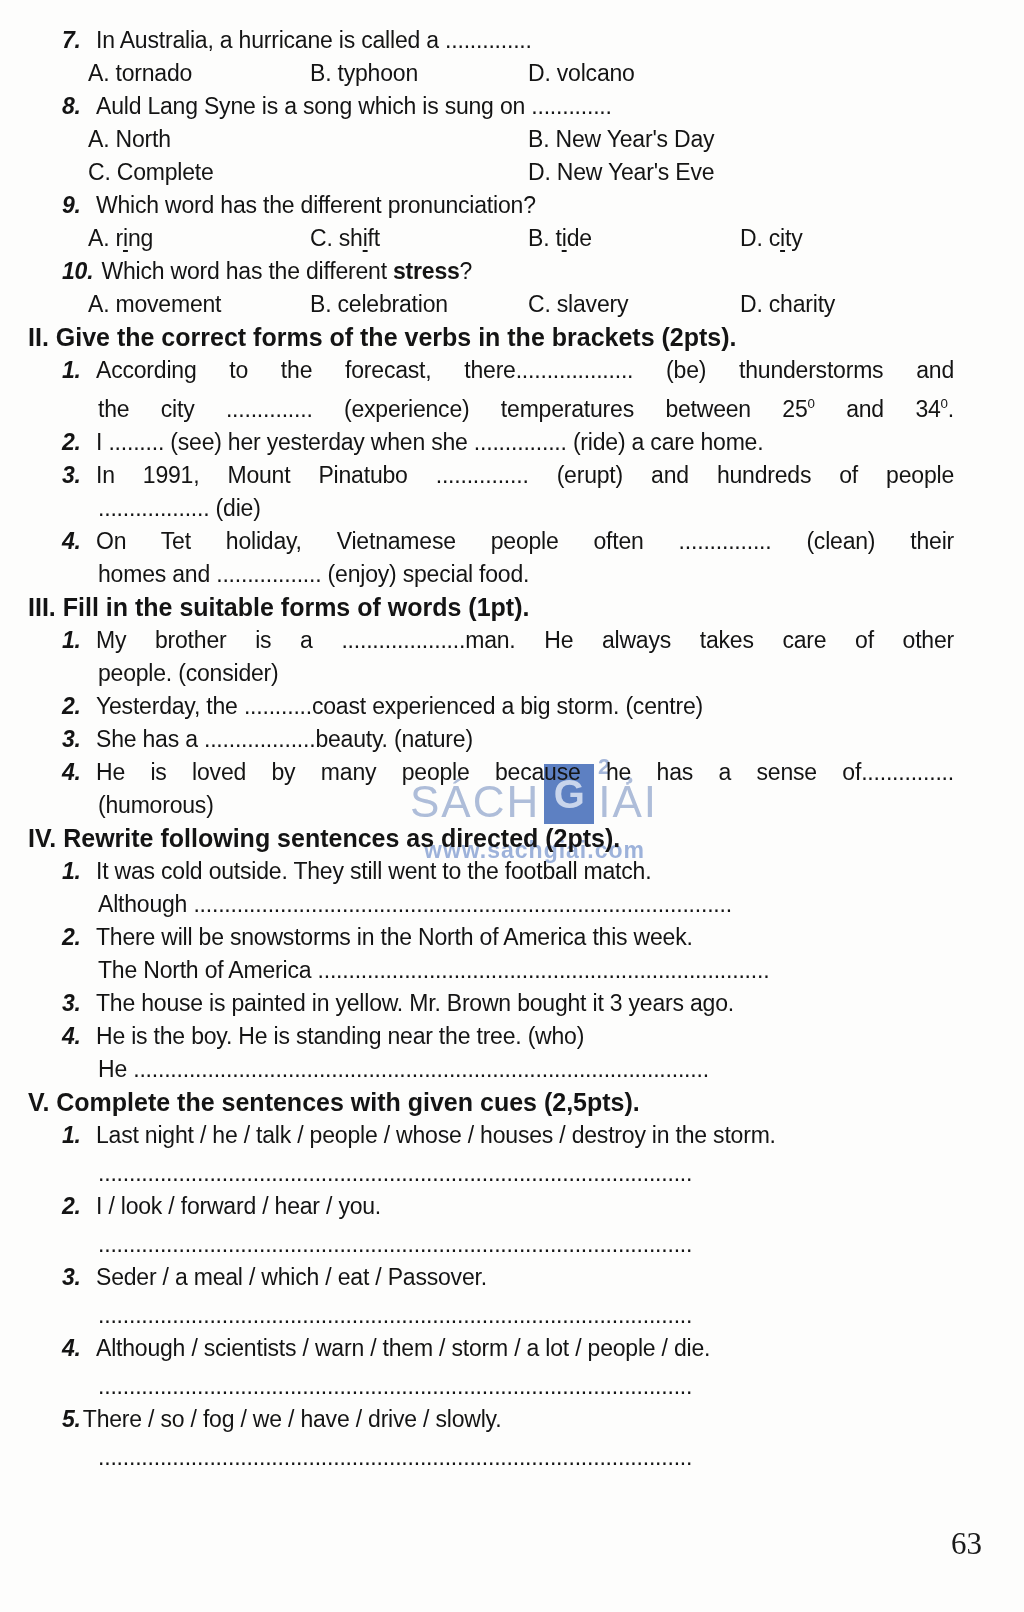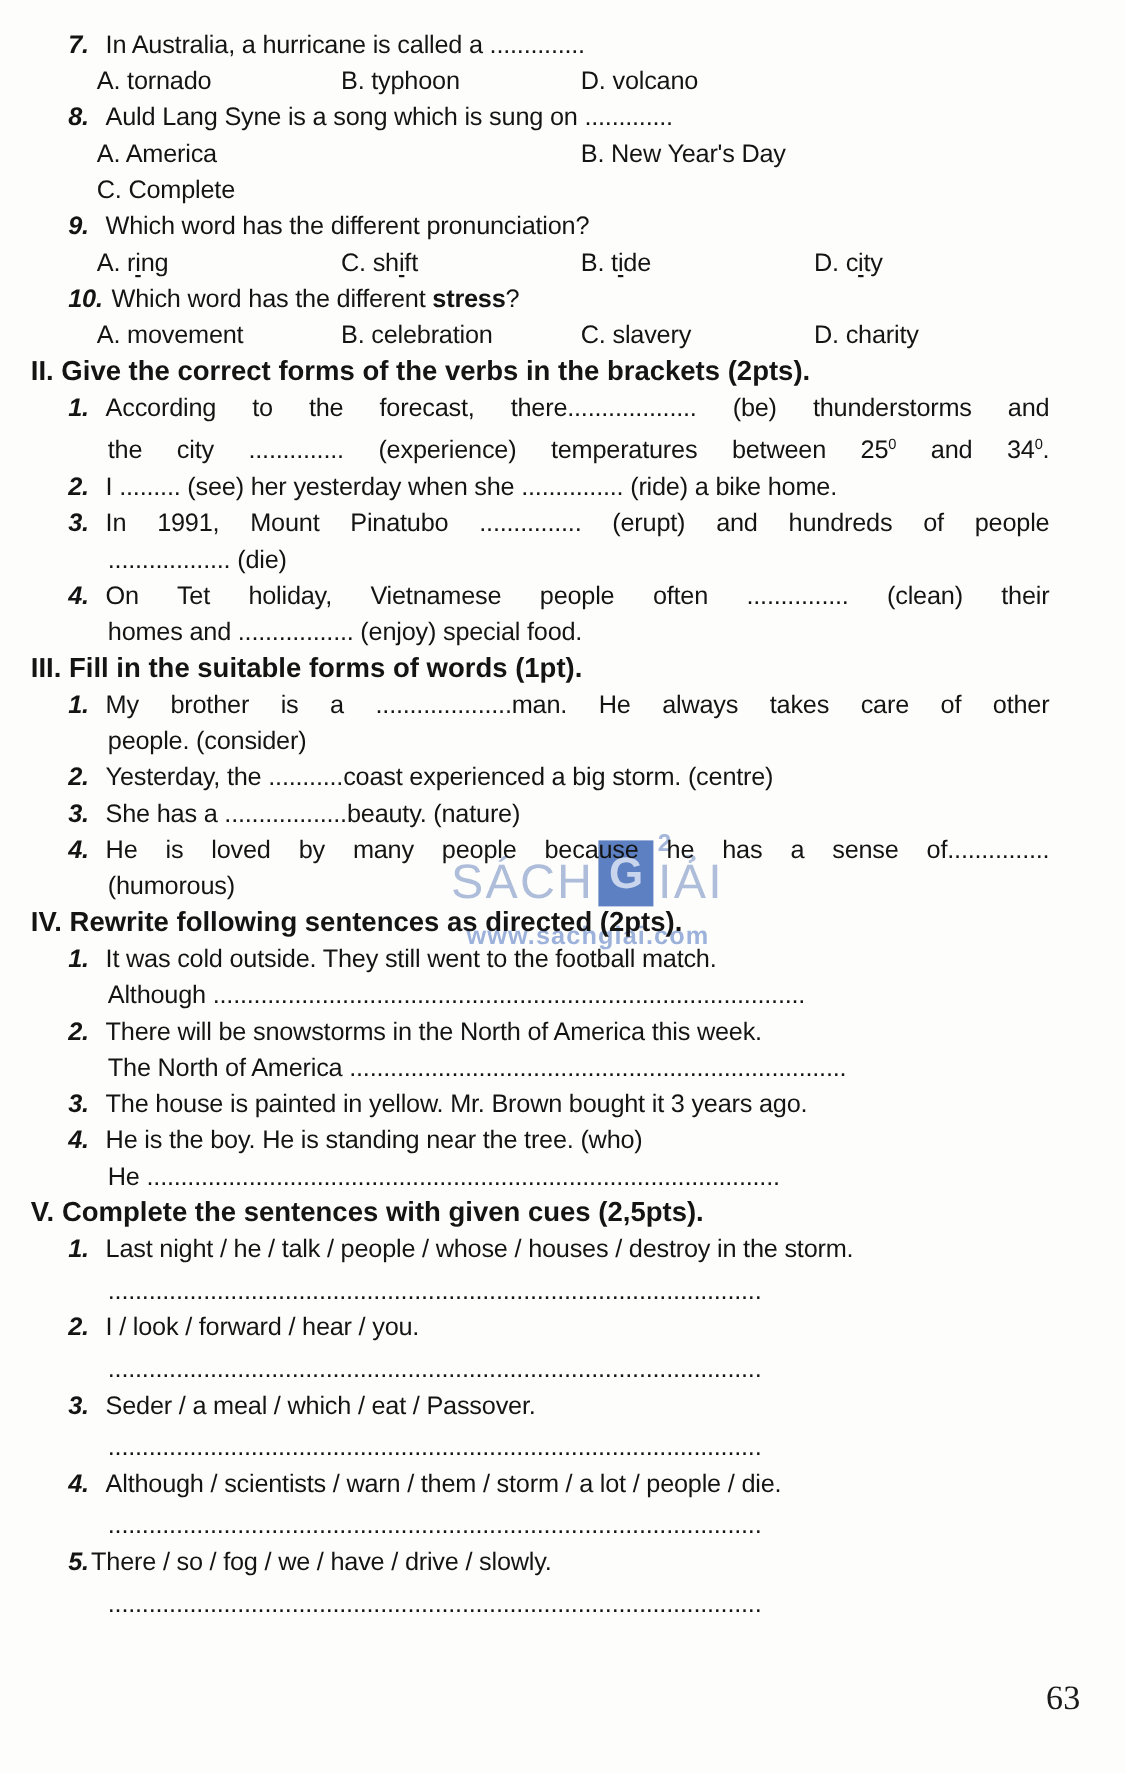--- a/index.html
+++ b/index.html
@@ -94,25 +94,26 @@
       <span>A. tornado</span>
       <span>B. typhoon</span>
       <span>D. volcano</span>
     </div>
 
     <div class="qitem iline">
       <span class="num">8.</span>
       <span class="itext">Auld Lang Syne is a song which is sung on .............</span>
     </div>
     <div class="opts2">
-      <span>A. America</span>
+      <span>A. North</span>
       <span>B. New Year's Day</span>
     </div>
     <div class="opts2">
       <span>C. Complete</span>
+      <span>D. New Year's Eve</span>
     </div>
 
     <div class="qitem iline">
       <span class="num">9.</span>
       <span class="itext">Which word has the different pronunciation?</span>
     </div>
     <div class="opts4">
       <span><span>A. r</span><span class="ul">i</span><span>ng</span></span>
       <span><span>C. sh</span><span class="ul">i</span><span>ft</span></span>
       <span><span>B. t</span><span class="ul">i</span><span>de</span></span>
@@ -133,21 +134,21 @@
     <div class="sec">II. Give the correct forms of the verbs in the brackets (2pts).</div>
     <div class="qitem">
       <div class="iline">
         <span class="num">1.</span>
         <span class="itext just">According to the forecast, there................... (be) thunderstorms and</span>
       </div>
       <div class="icont just"><span>the city .............. (experience) temperatures between 25</span><sup>0</sup><span> and 34</span><sup>0</sup><span>.</span></div>
     </div>
     <div class="qitem iline">
       <span class="num">2.</span>
-      <span class="itext">I ......... (see) her yesterday when she ............... (ride) a bike home.</span>
+      <span class="itext">I ......... (see) her yesterday when she ............... (ride) a care home.</span>
     </div>
     <div class="qitem">
       <div class="iline">
         <span class="num">3.</span>
         <span class="itext just">In 1991, Mount Pinatubo ............... (erupt) and hundreds of people</span>
       </div>
       <div class="icont">.................. (die)</div>
     </div>
     <div class="qitem">
       <div class="iline">

